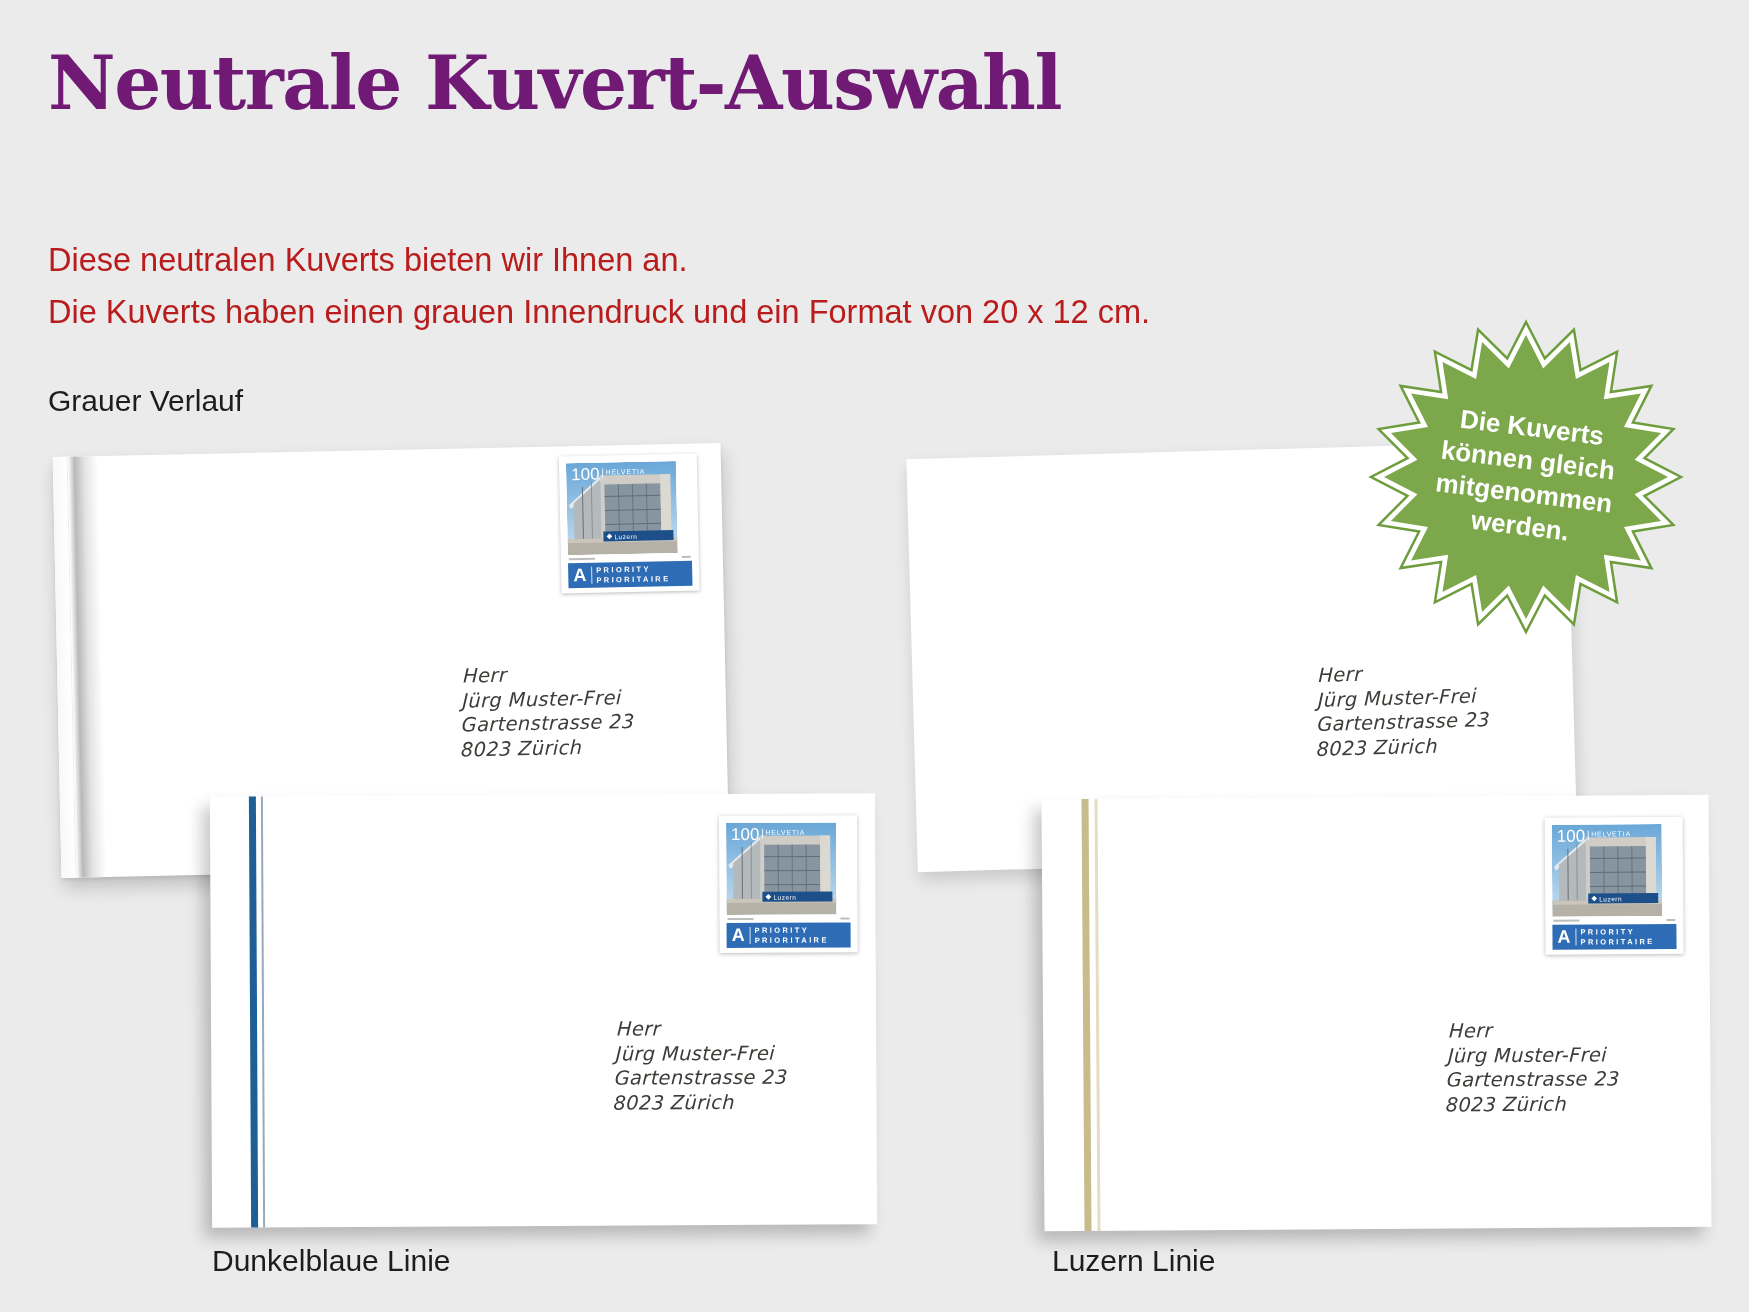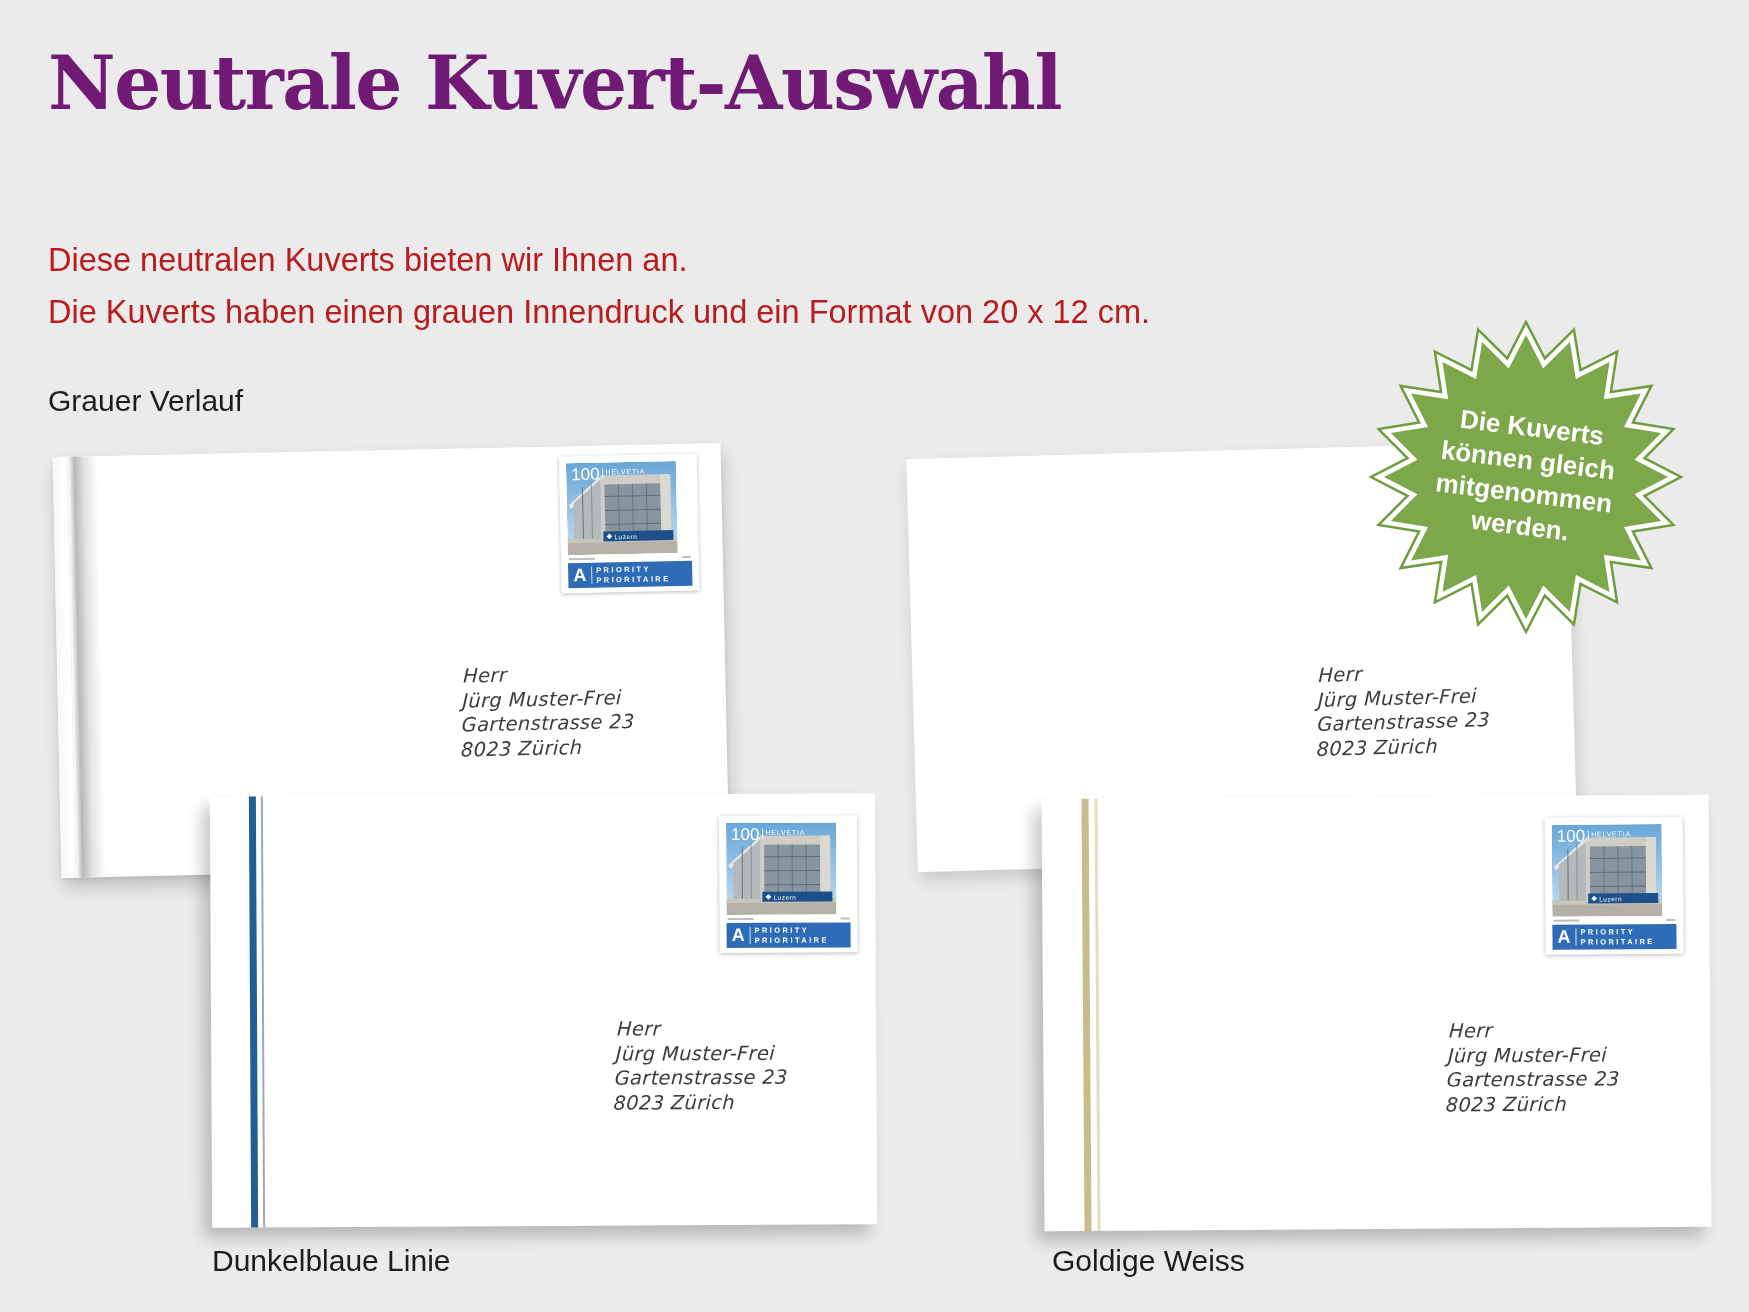--- a/index.html
+++ b/index.html
@@ -86,21 +86,21 @@
 <div class="page">
 
   <div class="title">Neutrale Kuvert-Auswahl</div>
   <div class="intro">
     <div>Diese neutralen Kuverts bieten wir Ihnen an.</div>
     <div>Die Kuverts haben einen grauen Innendruck und ein Format von 20 x 12 cm.</div>
   </div>
 
   <div class="env-label label-1">Grauer Verlauf</div>
   <div class="env-label label-3">Dunkelblaue Linie</div>
-  <div class="env-label label-4">Goldige Weiss</div>
+  <div class="env-label label-4">Luzern Linie</div>
 
   <div class="envelope env1">
     <div class="env-edge"></div>
     <div class="fold-gradient"></div>
     <div class="stamp">
       <div class="stamp-photo">
         <svg viewBox="0 0 110 92" preserveAspectRatio="none">
           <defs>
             <linearGradient id="sky1" x1="0" y1="0" x2="0" y2="1">
               <stop offset="0" stop-color="#69a7d8"></stop>

